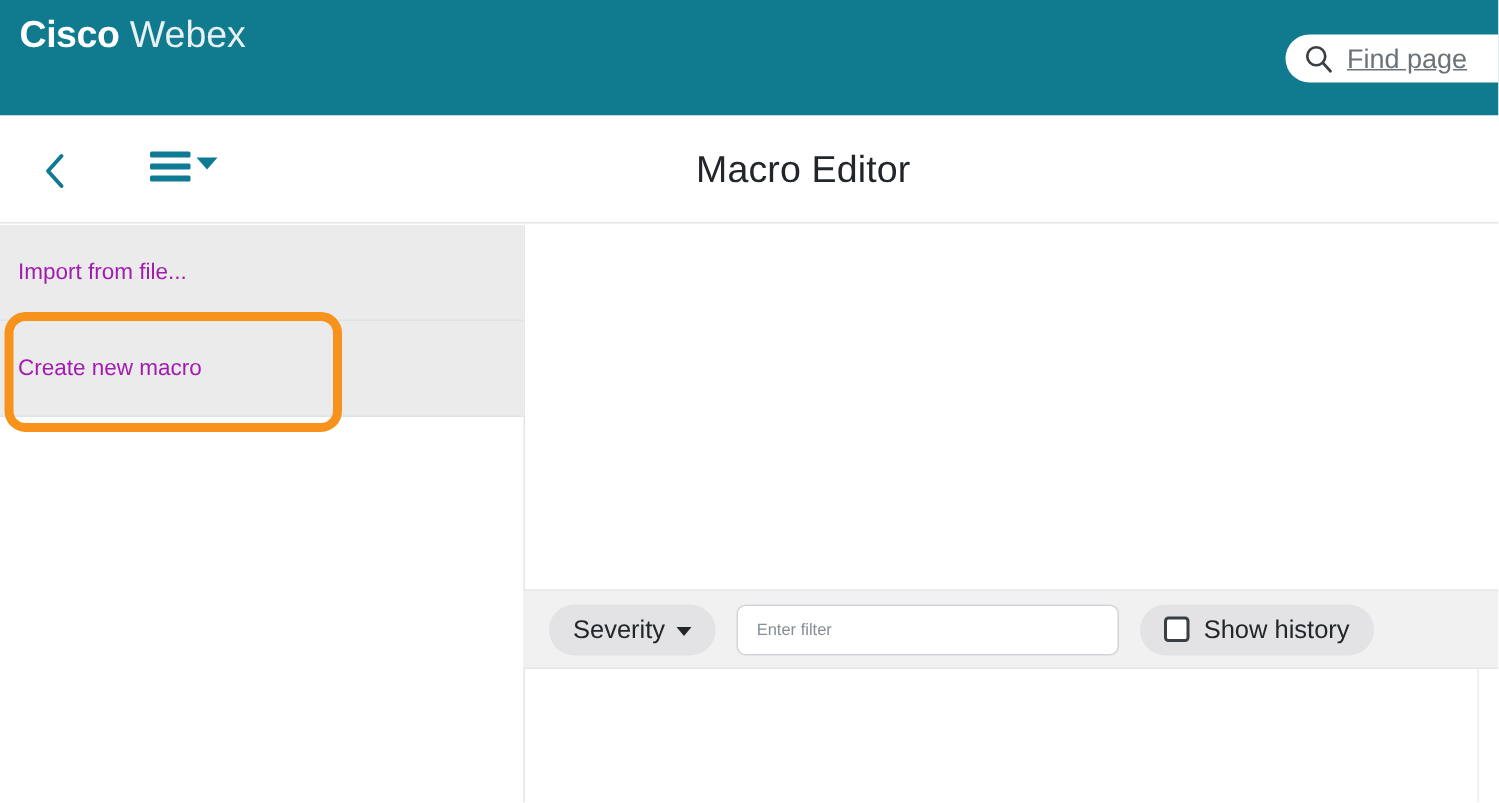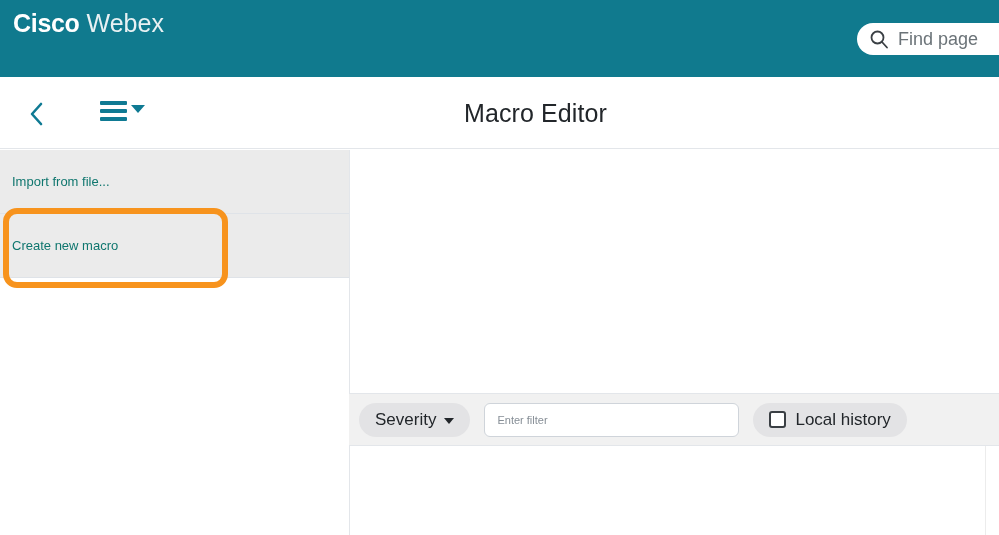--- a/index.html
+++ b/index.html
@@ -68,20 +68,21 @@
     align-items: center;
     padding-left: 12px;
     box-sizing: border-box;
   }
   .search-icon svg { display: block; }
   .search-text {
     font-size: 18px;
     color: #6b7378;
     margin-left: 9px;
     white-space: nowrap;
+    text-decoration: underline;
   }
 
   
   .navbar {
     position: absolute;
     left: 0; top: 77px;
     width: 999px;
     height: 72px;
     background: #ffffff;
     border-bottom: 1px solid #e3e6ea;
@@ -153,22 +154,22 @@
     height: 64px;
     background: #ebebeb;
     border-bottom: 1px solid #dfe3e8;
     display: flex;
     align-items: center;
     padding-left: 12px;
     box-sizing: border-box;
     cursor: pointer;
   }
   .side-item-label {
-    font-size: 13px;
-    color: #0f766e;
+    font-size: 15px;
+    color: #a21caf;
   }
 
   
   .annotation {
     position: absolute;
     left: 3px;
     top: 208px;
     width: 225px;
     height: 80px;
     border: 6px solid #f7931d;
@@ -229,20 +230,21 @@
     left: 349px;
     top: 393px;
     width: 650px;
     height: 53px;
     background: #f1f1f1;
     border-top: 1px solid #e3e6ea;
     border-bottom: 1px solid #e3e6ea;
     box-sizing: border-box;
     display: flex;
     align-items: center;
+    padding-left: 7px;
   }
   .severity-pill {
     margin-left: 10px;
     height: 34px;
     background: #e3e3e5;
     border-radius: 17px;
     display: flex;
     align-items: center;
     padding: 0 16px;
     cursor: pointer;
@@ -388,21 +390,21 @@
 
 
   <div class="toolbar">
     <div class="severity-pill">
       <span class="severity-label">Severity</span>
       <span class="severity-caret"></span>
     </div>
     <div class="filter-input">Enter filter</div>
     <div class="history-pill">
       <span class="checkbox"></span>
-      <span class="history-label">Local history</span>
+      <span class="history-label">Show history</span>
     </div>
   </div>
 
   <div class="log-area">
     <div class="log-scrollbar"></div>
   </div>
 
 </div>
 
 </body></html>

